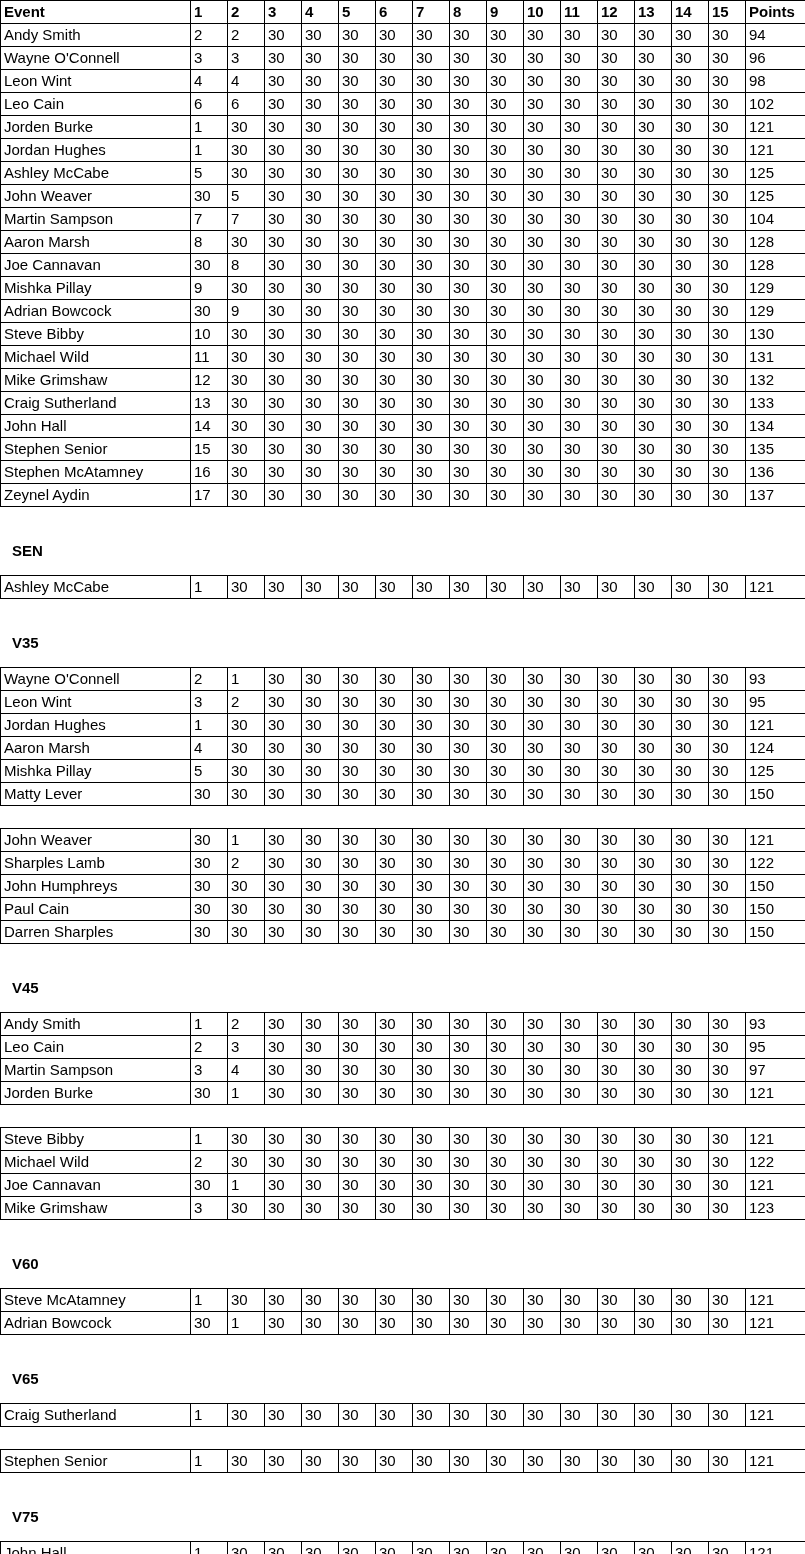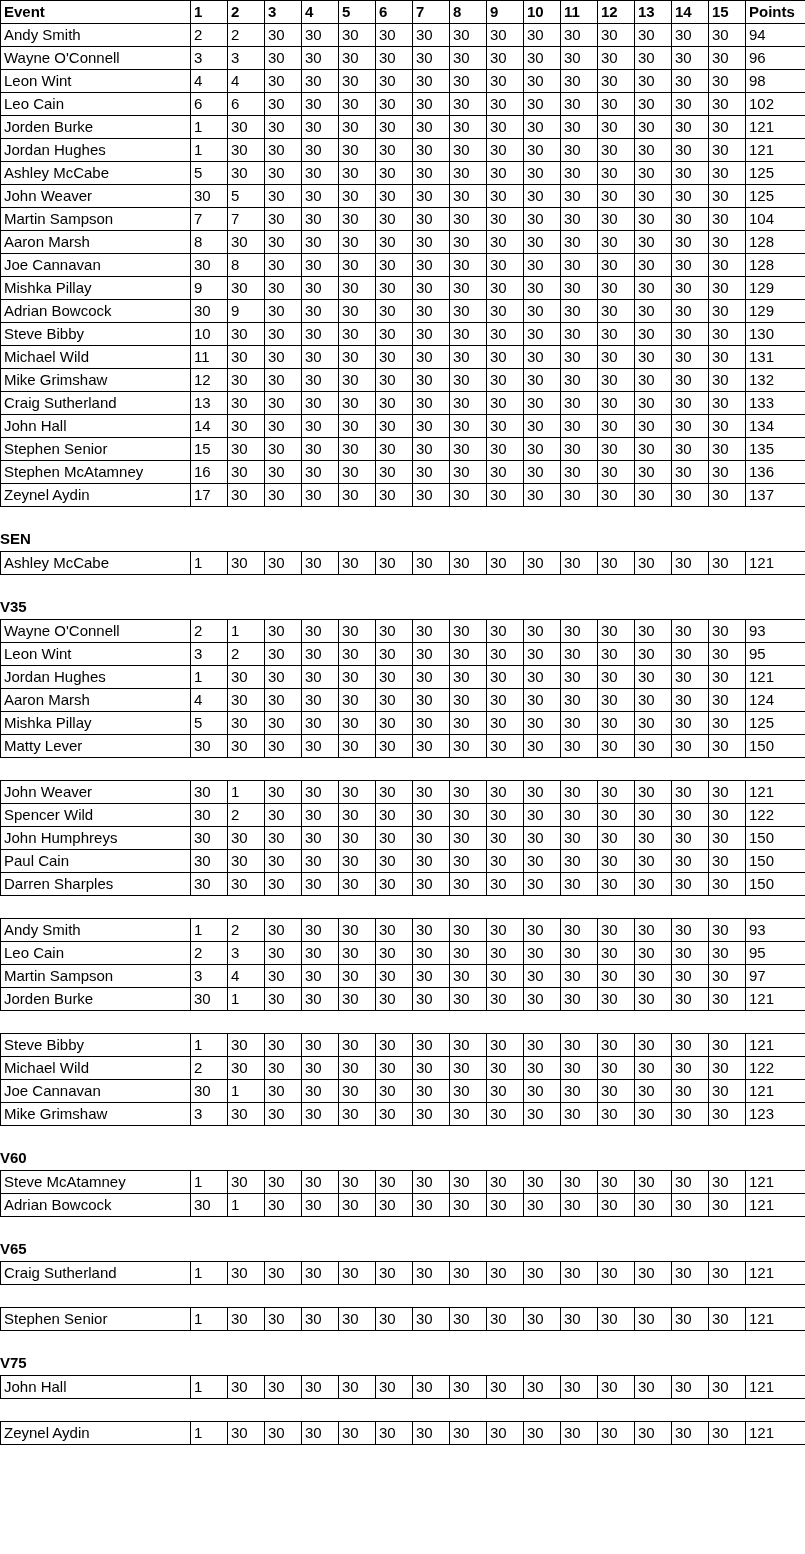--- a/index.html
+++ b/index.html
@@ -39,21 +39,21 @@
   }
   col.c-name   { width: 190px; }
   col.c-ev     { width: 37px; }
   col.c-pts    { width: 62px; }
   td.pts, th.pts { font-weight: bold; }
   .section-title {
     font-weight: bold;
     font-size: 15px;
     line-height: 20px;
     padding: 0 0 2px 0;
-    margin: 0;
+    margin: 12px;
   }
   .gap {
     height: 22px;
   }
 </style>
 </head>
 <body>
 
 <div class="page" id="page-root">
     <table class="results">
@@ -717,21 +717,21 @@
           <td>30</td>
           <td>30</td>
           <td>30</td>
           <td>30</td>
           <td>30</td>
           <td>30</td>
           <td>30</td>
           <td class="pts">121</td>
         </tr>
         <tr>
-          <td>Spencer Wild</td>
+          <td>Sharples Lamb</td>
           <td>30</td>
           <td>2</td>
           <td>30</td>
           <td>30</td>
           <td>30</td>
           <td>30</td>
           <td>30</td>
           <td>30</td>
           <td>30</td>
           <td>30</td>
@@ -795,20 +795,21 @@
           <td>30</td>
           <td>30</td>
           <td>30</td>
           <td>30</td>
           <td>30</td>
           <td class="pts">150</td>
         </tr>
       </tbody>
     </table>
     <div class="gap"></div>
+    <div class="section-title">V45</div>
     <table class="results">
       <colgroup>
         <col class="c-name">
         <col class="c-ev">
         <col class="c-ev">
         <col class="c-ev">
         <col class="c-ev">
         <col class="c-ev">
         <col class="c-ev">
         <col class="c-ev">

